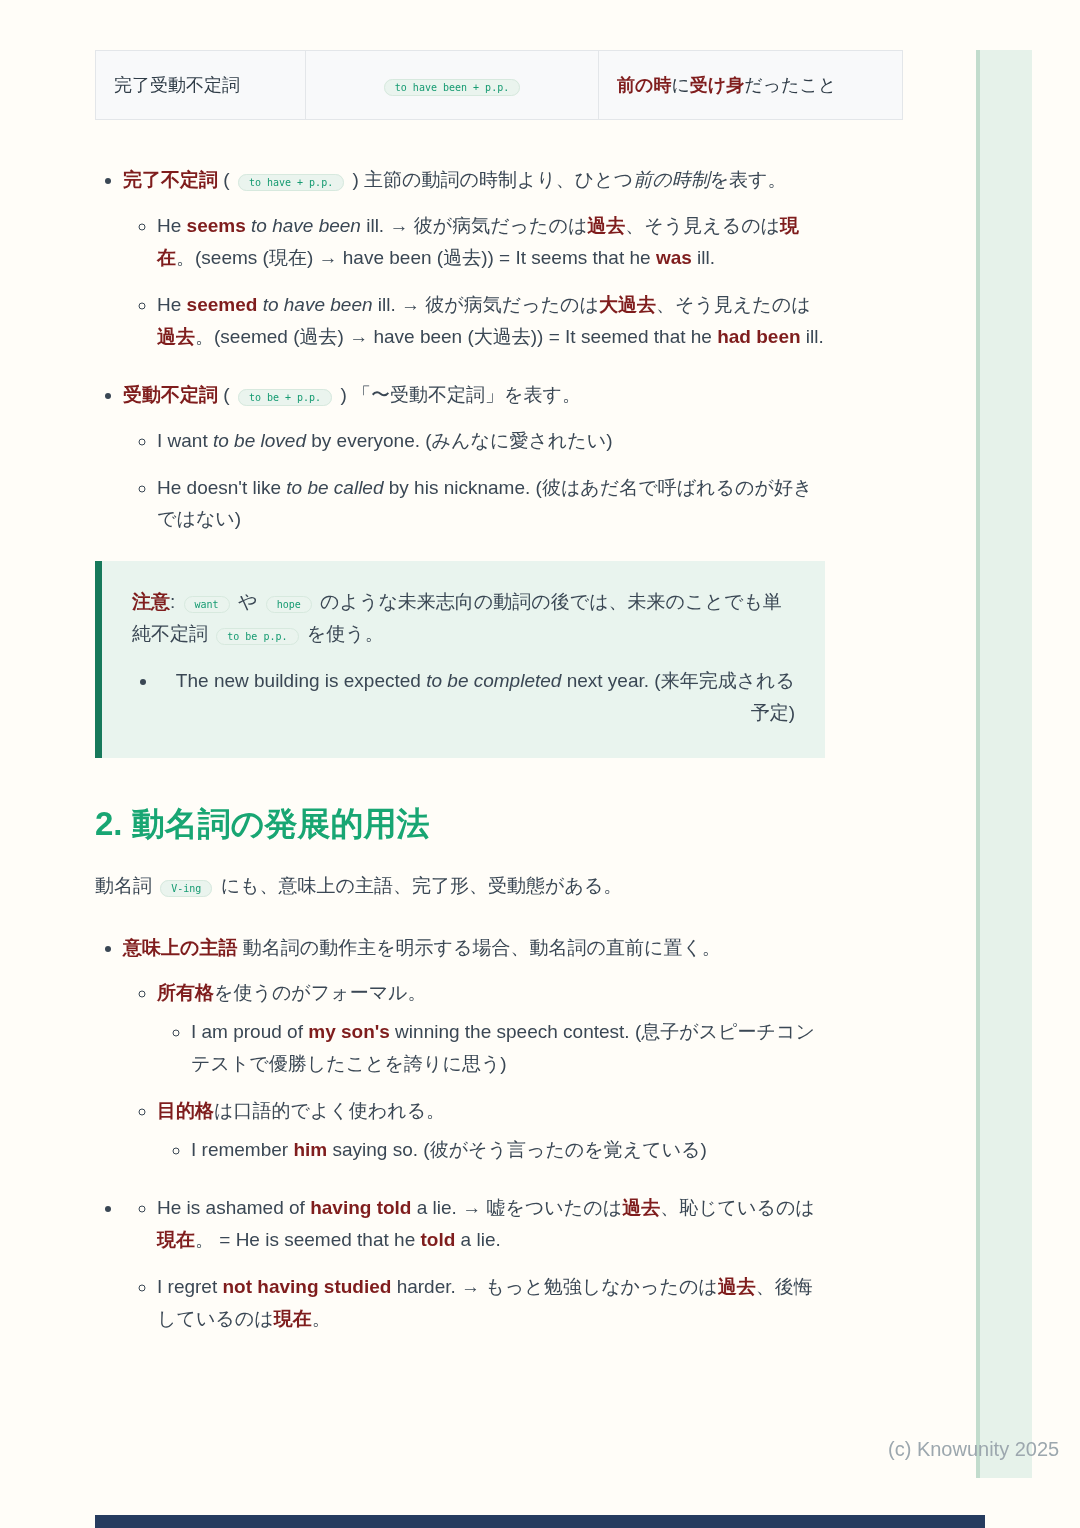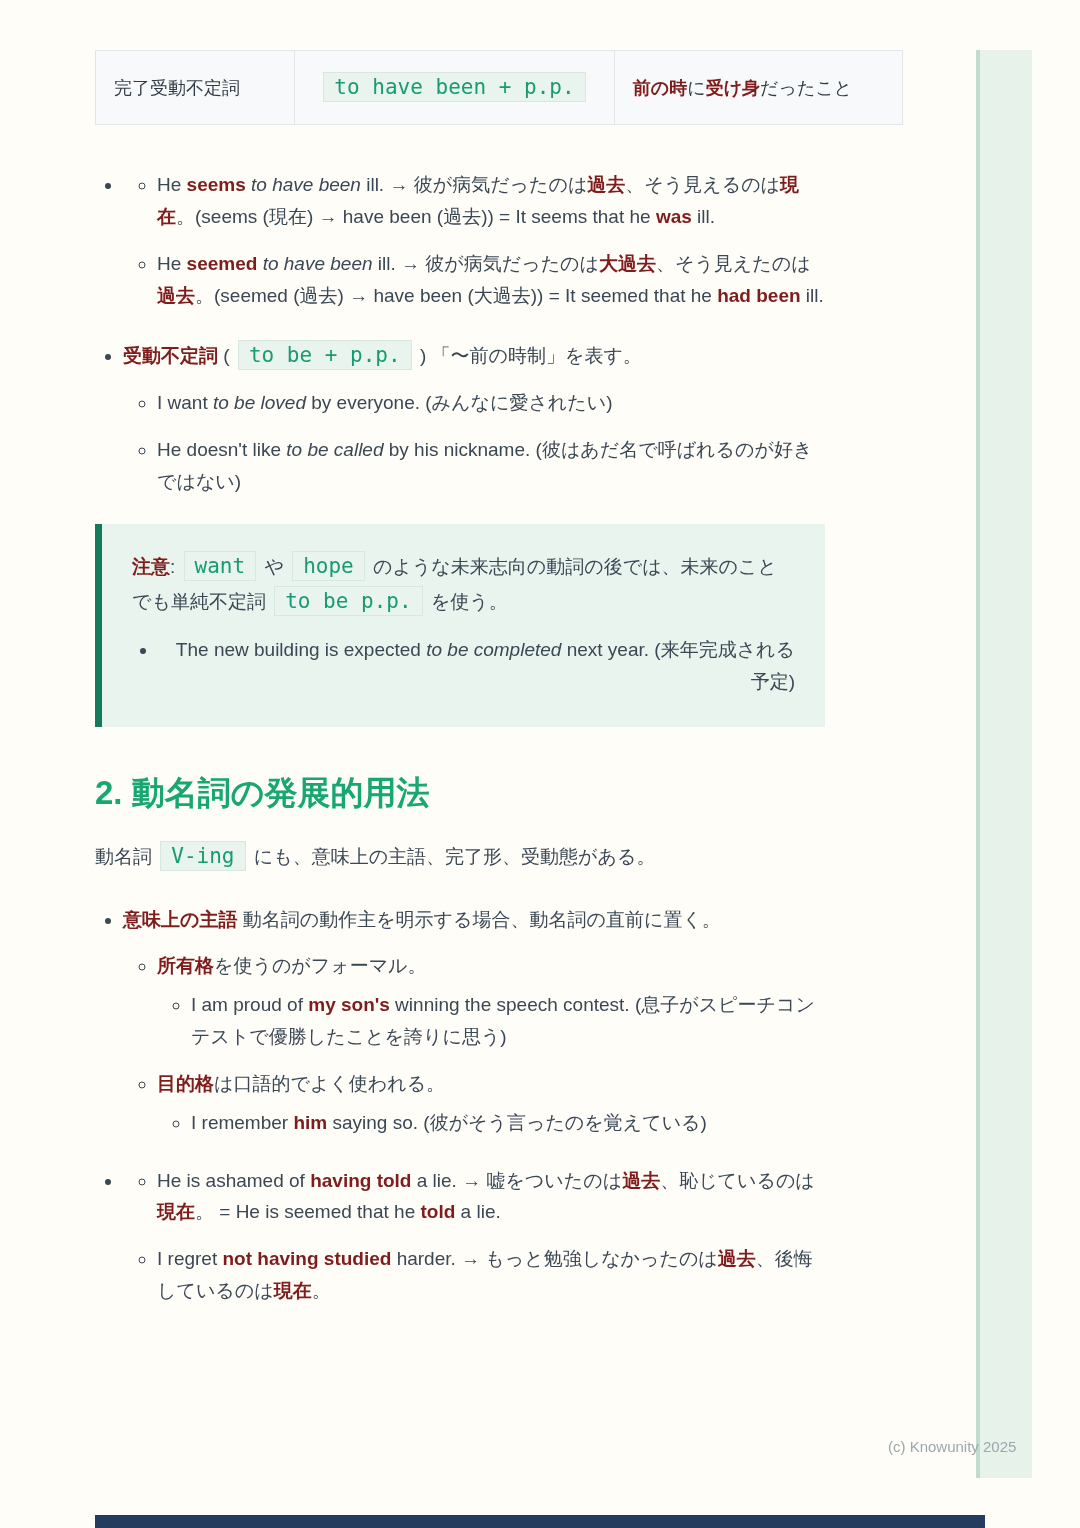--- a/index.html
+++ b/index.html
@@ -26,22 +26,22 @@
   }
   td.c1 { width:190px; }
   td.c2 { width:265px; text-align:center; }
   td.c3 { width:275px; }
   
   .seg-p {}
   .seg-b { font-weight:700; color:#7f1d1d; }
   .seg-i { font-style:italic; }
   .seg-c {
     font-family:"DejaVu Sans Mono","Liberation Mono",monospace;
-    font-size:21px; color:#169b72;
-    background:#eaf4ee; border:1px solid #d7e9de; border-radius:0;
+    font-size:10px; color:#169b72;
+    background:#eaf4ee; border:1px solid #d7e9de; border-radius:10px;
     padding:2px 10px; margin:0 3px; white-space:nowrap;
   }
   
   ul.l1 { list-style:disc; margin:44px 0 0 0; padding-left:28px; }
   ul.l1 > li { margin-bottom:26px; }
   ul.l2 { list-style:circle; margin:14px 0 0 0; padding-left:34px; }
   ul.l2 > li { margin-bottom:15px; }
   ul.l3 { list-style:circle; margin:7px 0 0 0; padding-left:34px; }
   ul.l3 > li { margin-bottom:6px; }
   li::marker { color:#3a4754; }
@@ -60,21 +60,21 @@
     color:#18a673; font-weight:700;
   }
   p.intro { margin:26px 0 0 0; }
   
   .side-stripe {
     position:absolute; top:50px; left:976px; width:56px; height:1428px;
     background:#e6f2ea; border-left:4px solid #c2dccd;
   }
   .footer {
     position:absolute; top:1438px; left:888px;
-    font-size:15px; color:#9ca7ae; z-index:2; white-space:nowrap;
+    font-size:20px; color:#9ca7ae; z-index:2; white-space:nowrap;
   }
   .bottom-bar {
     position:absolute; left:95px; bottom:0; width:890px; height:13px;
     background:#263c5f;
   }
 </style>
 </head>
 <body>
 
 <div class="side-stripe"></div>
@@ -88,27 +88,28 @@
       <td class="c2">
         <span class="seg-c">to have been + p.p.</span>
       </td>
       <td class="c3"><span class="seg-b">前の時</span><span class="seg-p">に</span><span class="seg-b">受け身</span><span class="seg-p">だったこと</span></td>
     </tr>
   </tbody>
     </table>
 
   <ul class="l1">
     <li>
+      <div><span class="seg-b">完了不定詞</span><span class="seg-p"> ( </span><span class="seg-c">to have + p.p.</span><span class="seg-p"> ) 主節の動詞の時制より、ひとつ</span><span class="seg-i">前の時制</span><span class="seg-p">を表す。</span></div>
       <ul class="l2">
         <li><span class="seg-p">He </span><span class="seg-b">seems</span><span class="seg-p"> </span><span class="seg-i">to have been</span><span class="seg-p"> ill. → 彼が病気だったのは</span><span class="seg-b">過去</span><span class="seg-p">、そう見えるのは</span><span class="seg-b">現在</span><span class="seg-p">。(seems (現在) → have been (過去)) = It seems that he </span><span class="seg-b">was</span><span class="seg-p"> ill.</span></li>
         <li><span class="seg-p">He </span><span class="seg-b">seemed</span><span class="seg-p"> </span><span class="seg-i">to have been</span><span class="seg-p"> ill. → 彼が病気だったのは</span><span class="seg-b">大過去</span><span class="seg-p">、そう見えたのは</span><span class="seg-b">過去</span><span class="seg-p">。(seemed (過去) → have been (大過去)) = It seemed that he </span><span class="seg-b">had been</span><span class="seg-p"> ill.</span></li>
       </ul>
     </li>
     <li>
-      <div><span class="seg-b">受動不定詞</span><span class="seg-p"> ( </span><span class="seg-c">to be + p.p.</span><span class="seg-p"> ) 「〜前の時制」を表す。</span></div>
+      <div><span class="seg-b">受動不定詞</span><span class="seg-p"> ( </span><span class="seg-c">to be + p.p.</span><span class="seg-p"> ) 「〜受動不定詞」を表す。</span></div>
       <ul class="l2">
         <li><span class="seg-p">I want </span><span class="seg-i">to be loved</span><span class="seg-p"> by everyone. (みんなに愛されたい)</span></li>
         <li><span class="seg-p">He doesn't like </span><span class="seg-i">to be called</span><span class="seg-p"> by his nickname. (彼はあだ名で呼ばれるのが好きではない)</span></li>
       </ul>
     </li>
   </ul>
 
   <div class="note">
     <p><span class="seg-b">注意</span><span class="seg-p">: </span><span class="seg-c">want</span><span class="seg-p"> や </span><span class="seg-c">hope</span><span class="seg-p"> のような未来志向の動詞の後では、未来のことでも単純不定詞 </span><span class="seg-c">to be p.p.</span><span class="seg-p"> を使う。</span></p>
     <ul>

